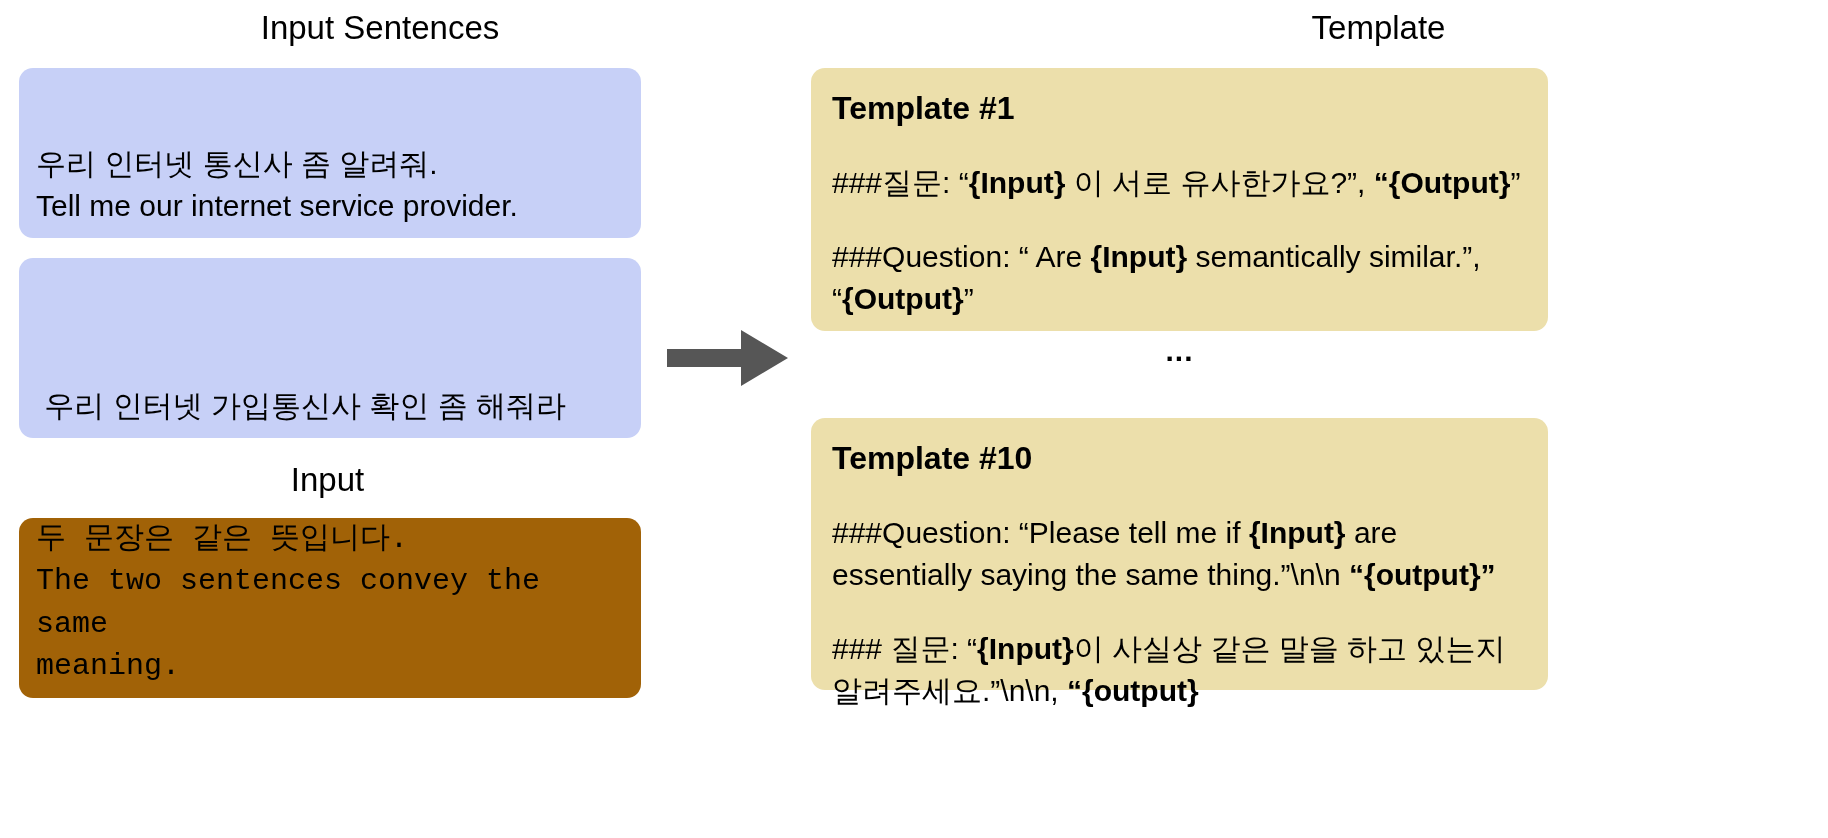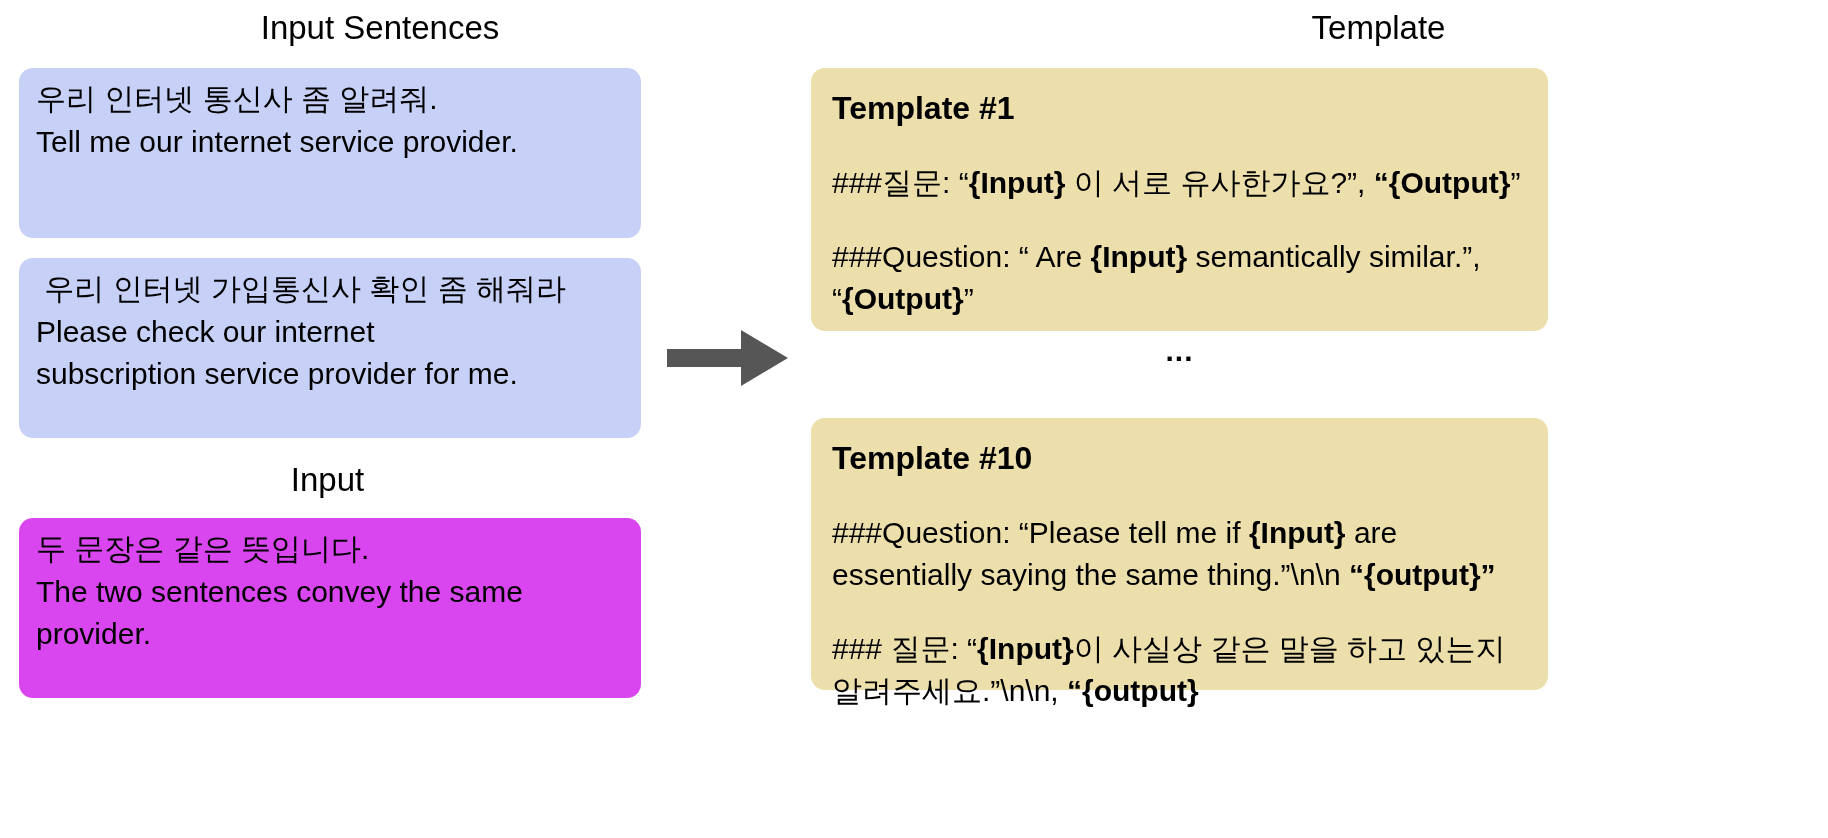--- a/index.html
+++ b/index.html
@@ -28,33 +28,33 @@
   #heading-input-sentences { left: 0;    top: 10px;  width: 760px; }
   #heading-output         { left: 0;    top: 462px; width: 655px; }
   #heading-template       { left: 951px; top: 10px;  width: 855px; }
 
   .bubble {
     position: absolute;
     border-radius: 14px;
     box-sizing: border-box;
     display: flex;
     flex-direction: column;
-    justify-content: flex-start;
+    justify-content: flex-end;
   }
 
   .bubble-text {
     font-size: 30px;
     line-height: 1.42;
     white-space: pre-wrap;
     word-break: normal;
   }
 
   
   .bubble-input  { background: #c7d0f7; }
-  .bubble-output { background: #d946ef; }
+  .bubble-output { background: #a16207; font-family: Liberation Mono, monospace; }
 
   #input-bubble-1 {
     left: 19px; top: 68px; width: 622px; height: 170px;
     padding: 10px 16px 10px 17px;
   }
   #input-bubble-2 {
     left: 19px; top: 258px; width: 622px; height: 180px;
     padding: 10px 16px 10px 17px;
   }
   #output-bubble {
@@ -115,30 +115,28 @@
 
 <div class="col-heading" id="heading-input-sentences">Input Sentences</div>
 
 <div class="bubble bubble-input" id="input-bubble-1">
   <div class="bubble-text">우리 인터넷 통신사 좀 알려줘.</div>
   <div class="bubble-text">Tell me our internet service provider.</div>
 </div>
 
 <div class="bubble bubble-input" id="input-bubble-2">
   <div class="bubble-text"> 우리 인터넷 가입통신사 확인 좀 해줘라</div>
-  <div class="bubble-text">Please check our internet
-subscription service provider for me.</div>
 </div>
 
 <div class="col-heading" id="heading-output">Input</div>
 
 <div class="bubble bubble-output" id="output-bubble">
   <div class="bubble-text">두 문장은 같은 뜻입니다.</div>
   <div class="bubble-text">The two sentences convey the same
-provider.</div>
+meaning.</div>
 </div>
 
 <svg id="flow-arrow" viewBox="0 0 121 56">
   <polygon points="0,19 74,19 74,0 121,28 74,56 74,37 0,37" fill="#565656"></polygon>
 </svg>
 
 <div class="col-heading" id="heading-template">Template</div>
 
 <div class="bubble bubble-template" id="template-bubble-1">
   <div class="template-title">Template #1</div>

